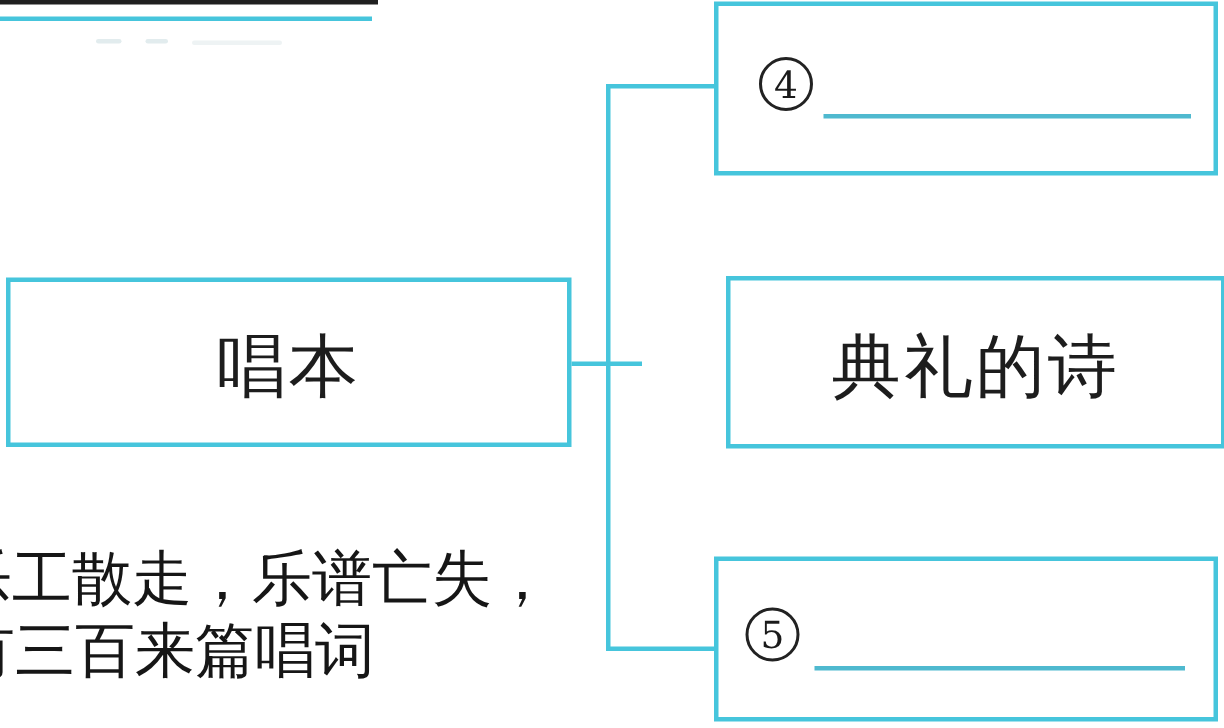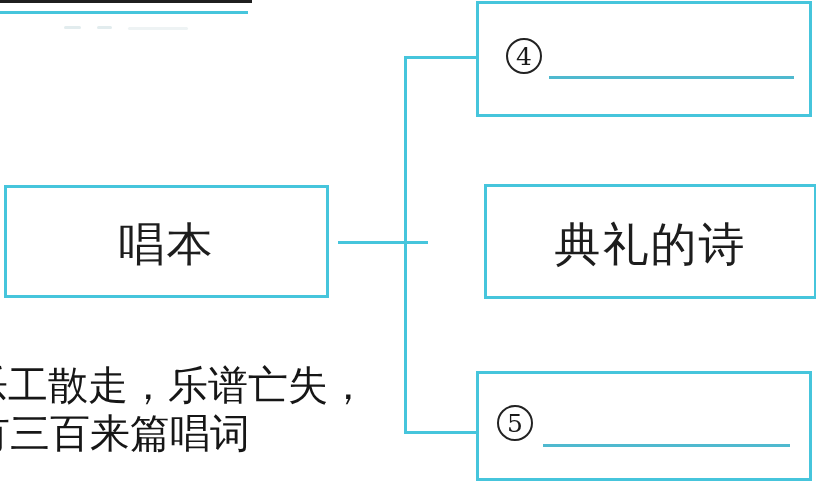--- a/index.html
+++ b/index.html
@@ -34,21 +34,21 @@
 
   
   .node-box {
     border: 3px solid #46c5dc;
     background: #ffffff;
     box-sizing: border-box;
     display: flex;
     align-items: center;
     justify-content: center;
   }
-  .box-left   { left: 4px;   top: 185px; width: 325px; height: 113px; }
+  .box-left   { left: 4px;   top: 185px; width: 377px; height: 113px; }
   .box-top    { left: 476px; top: 1px;   width: 336px; height: 116px; display: block; position: absolute; }
   .box-mid    { left: 484px; top: 184px; width: 333px; height: 115px; }
   .box-bottom { left: 476px; top: 371px; width: 336px; height: 110px; display: block; position: absolute; }
 
   .node-label {
     font-size: 46px;
     color: #1d1d1d;
     letter-spacing: 2px;
     white-space: nowrap;
     line-height: 1;

